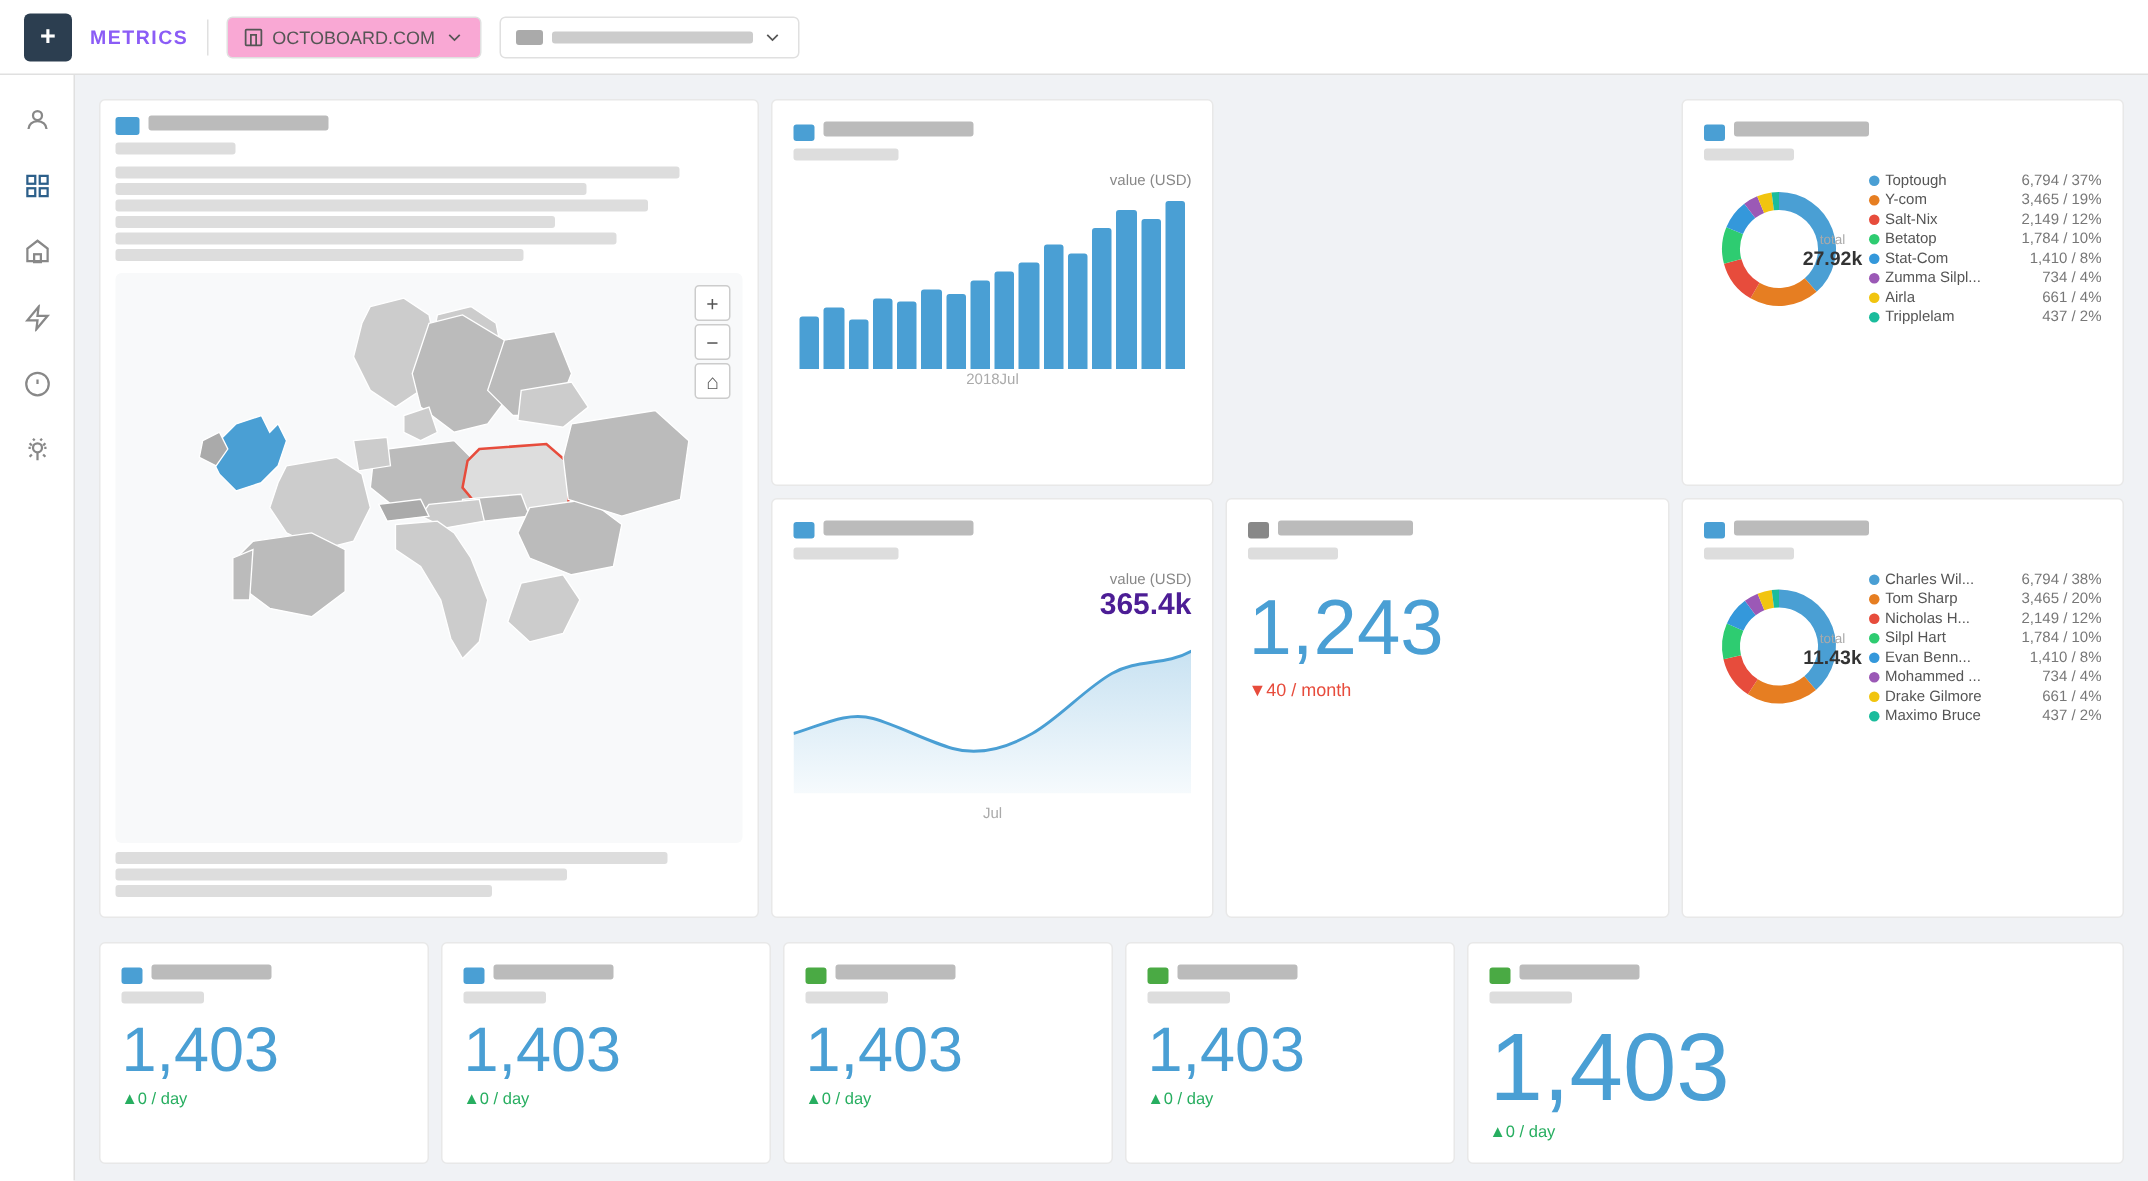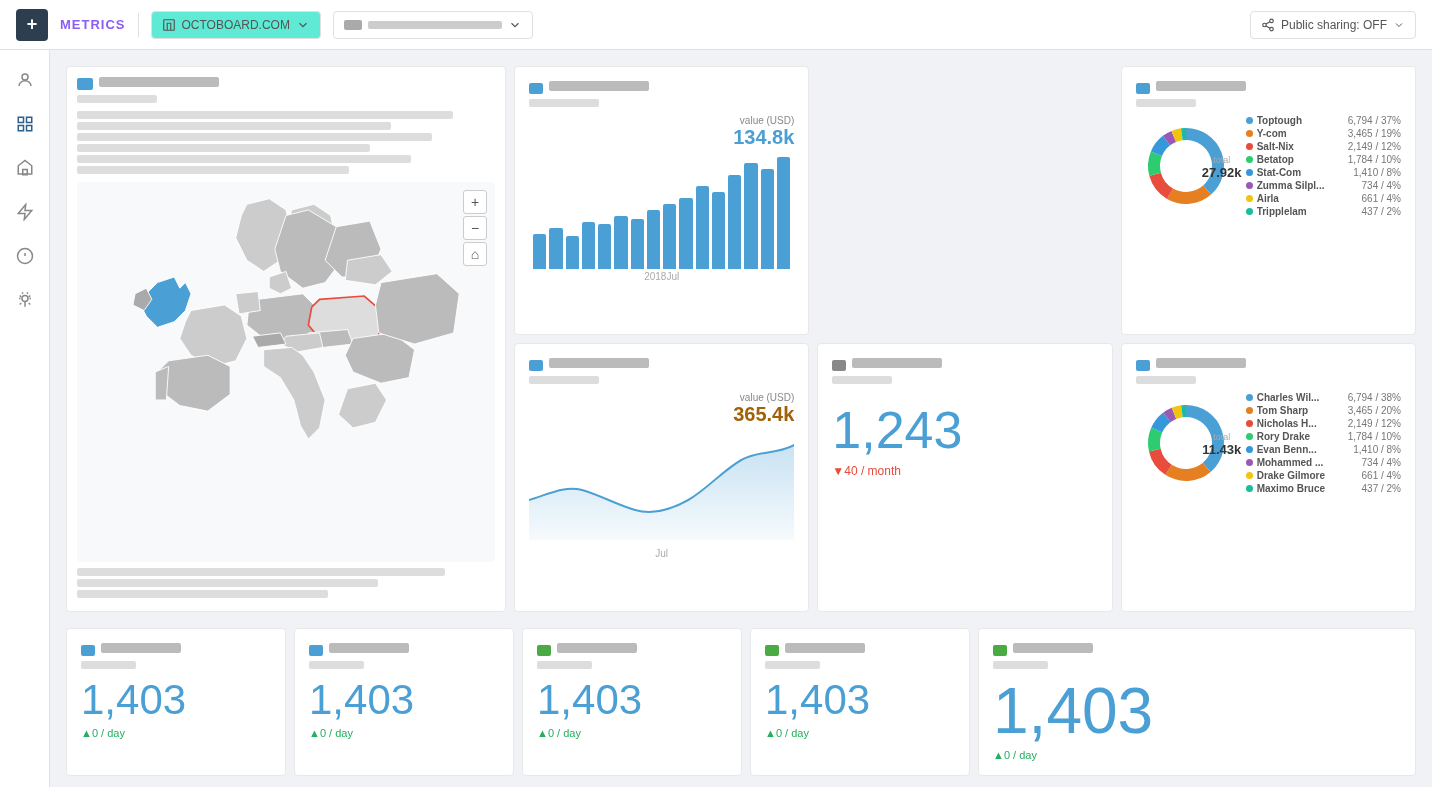--- a/index.html
+++ b/index.html
@@ -6,21 +6,21 @@
     body { font-family: -apple-system, BlinkMacSystemFont, 'Segoe UI', sans-serif; background: #f0f2f5; color: #333; font-size: 13px; }
 
     
     .top-nav {
       display: flex; align-items: center; background: #fff; border-bottom: 1px solid #e0e0e0;
       height: 50px; padding: 0 16px; gap: 12px; position: fixed; top: 0; left: 0; right: 0; z-index: 100;
     }
     .nav-logo { width: 32px; height: 32px; border-radius: 4px; background: #2c3e50; display: flex; align-items: center; justify-content: center; color: #fff; font-size: 18px; font-weight: bold; }
     .nav-metrics { font-weight: 700; font-size: 13px; color: #8b5cf6; letter-spacing: 1px; text-transform: uppercase; }
     .nav-divider { width: 1px; height: 24px; background: #e0e0e0; }
-    .nav-btn { display: flex; align-items: center; gap: 6px; padding: 6px 10px; border: 1px solid #e0e0e0; border-radius: 4px; cursor: pointer; font-size: 12px; color: #555; background: #5eead4; }
+    .nav-btn { display: flex; align-items: center; gap: 6px; padding: 6px 10px; border: 1px solid #e0e0e0; border-radius: 4px; cursor: pointer; font-size: 12px; color: #555; background: #f9a8d4; }
     .nav-btn svg { width: 14px; height: 14px; }
     .nav-dropdown { display: flex; align-items: center; gap: 6px; padding: 6px 10px; border: 1px solid #e0e0e0; border-radius: 4px; cursor: pointer; background: #fff; font-size: 12px; color: #555; min-width: 160px; }
     .nav-spacer { flex: 1; }
     .public-sharing { display: flex; align-items: center; gap: 6px; font-size: 12px; color: #555; cursor: pointer; border: 1px solid #e0e0e0; border-radius: 4px; padding: 6px 10px; }
 
     
     .sidebar {
       position: fixed; top: 50px; left: 0; width: 50px; bottom: 0;
       background: #fff; border-right: 1px solid #e0e0e0;
       display: flex; flex-direction: column; align-items: center; padding: 12px 0; gap: 8px; z-index: 90;
@@ -87,21 +87,21 @@
 
     
     .donut-section { display: flex; align-items: center; gap: 10px; }
     .donut-wrapper { position: relative; flex-shrink: 0; }
     .donut-center { position: absolute; top: 50%; left: 50%; transform: translate(-50%, -50%); text-align: center; margin-left: 36px; }
     .donut-total-label { font-size: 9px; color: #aaa; }
     .donut-total-value { font-size: 13px; font-weight: 700; color: #333; }
     .donut-legend { flex: 1; font-size: 10px; }
     .donut-legend-item { display: flex; align-items: center; gap: 4px; margin-bottom: 2px; color: #555; }
     .donut-dot { width: 7px; height: 7px; border-radius: 50%; flex-shrink: 0; }
-    .donut-legend-label { flex: 1; overflow: hidden; text-overflow: ellipsis; white-space: nowrap; max-width: 70px; font-weight: bold; }
+    .donut-legend-label { flex: 1; overflow: hidden; text-overflow: ellipsis; white-space: nowrap; max-width: 70px; }
     .donut-legend-value { color: #777; margin-left: auto; white-space: nowrap; }
 
     
     .blurred-header { height: 10px; background: #bbb; border-radius: 2px; width: 120px; margin-bottom: 4px; }
     .blurred-sub { height: 8px; background: #ddd; border-radius: 2px; width: 80px; }
 
     
     .europe-map { width: 100%; height: 100%; }
   </style>
 </head>
@@ -122,33 +122,20 @@
       </svg>
   </div>
   <div class="nav-dropdown" style="min-width:200px;">
     <span style="width:18px;height:10px;background:#aaa;border-radius:2px;display:inline-block;"></span>
     <span style="flex:1;height:8px;background:#ccc;border-radius:2px;"></span>
     <svg viewBox="0 0 24 24" fill="none" stroke="currentColor" stroke-width="2" style="width:14px;height:14px;">
         <polyline points="6 9 12 15 18 9"></polyline>
       </svg>
   </div>
   <div class="nav-spacer"></div>
-  <div class="public-sharing">
-    <svg viewBox="0 0 24 24" fill="none" stroke="currentColor" stroke-width="2" style="width:14px;height:14px;">
-        <circle cx="18" cy="5" r="3"></circle>
-        <circle cx="6" cy="12" r="3"></circle>
-        <circle cx="18" cy="19" r="3"></circle>
-        <line x1="8.59" y1="13.51" x2="15.42" y2="17.49"></line>
-        <line x1="15.41" y1="6.51" x2="8.59" y2="10.49"></line>
-      </svg>
-    <span>Public sharing: OFF</span>
-    <svg viewBox="0 0 24 24" fill="none" stroke="currentColor" stroke-width="2" style="width:12px;height:12px;">
-        <polyline points="6 9 12 15 18 9"></polyline>
-      </svg>
-  </div>
 </nav>
 
 <aside class="sidebar">
   <div class="sidebar-item">
     <svg viewBox="0 0 24 24" fill="none" stroke="currentColor" stroke-width="2">
         <circle cx="12" cy="8" r="4"></circle>
         <path d="M4 20c0-4 3.6-7 8-7s8 3 8 7"></path>
       </svg>
   </div>
   <div class="sidebar-item active">
@@ -272,23 +259,20 @@
 
     <div class="card card-bar">
       <div class="card-header">
         <div style="display:flex;align-items:center;gap:6px;margin-bottom:4px;">
           <div style="width:14px;height:11px;background:#4a9fd4;border-radius:2px;"></div>
           <div class="blurred-header" style="width:100px;"></div>
         </div>
         <div class="blurred-sub" style="width:70px;"></div>
       </div>
       <div style="text-align:right;font-size:10px;color:#888;">value (USD)</div>
-      <div style="text-align:right;">
-        <span style="font-size:20px;font-weight:700;color:#4a9fd4;">134.8k</span>
-      </div>
       <div class="bar-chart" id="bar-chart">
           <div class="bar" style="height: 31.5789%;"></div>
           <div class="bar" style="height: 36.8421%;"></div>
           <div class="bar" style="height: 29.4737%;"></div>
           <div class="bar" style="height: 42.1053%;"></div>
           <div class="bar" style="height: 40%;"></div>
           <div class="bar" style="height: 47.3684%;"></div>
           <div class="bar" style="height: 44.2105%;"></div>
           <div class="bar" style="height: 52.6316%;"></div>
           <div class="bar" style="height: 57.8947%;"></div>
@@ -380,21 +364,21 @@
     <div class="card card-line">
       <div class="card-header">
         <div style="display:flex;align-items:center;gap:6px;margin-bottom:4px;">
           <div style="width:14px;height:11px;background:#4a9fd4;border-radius:2px;"></div>
           <div class="blurred-header" style="width:100px;"></div>
         </div>
         <div class="blurred-sub" style="width:70px;"></div>
       </div>
       <div style="text-align:right;font-size:10px;color:#888;">value (USD)</div>
       <div style="text-align:right;">
-        <span style="font-size:20px;font-weight:700;color:#a16207;">365.4k</span>
+        <span style="font-size:20px;font-weight:700;color:#4c1d95;">365.4k</span>
       </div>
       <div style="height:120px;padding:4px 0;">
         <svg width="100%" height="110" viewBox="0 0 300 110" preserveAspectRatio="none">
           <defs>
             <linearGradient id="lineGrad" x1="0" y1="0" x2="0" y2="1">
               <stop offset="0%" stop-color="#4a9fd4" stop-opacity="0.3"></stop>
               <stop offset="100%" stop-color="#4a9fd4" stop-opacity="0.05"></stop>
             </linearGradient>
           </defs>
           <path d="M0,70 C20,65 40,55 60,60 C80,65 100,75 120,80 C140,85 160,80 180,70 C200,60 220,40 240,30 C260,20 280,25 300,15" fill="none" stroke="#4a9fd4" stroke-width="2"></path>
@@ -455,21 +439,21 @@
       <span class="donut-legend-label">Tom Sharp</span>
       <span class="donut-legend-value">3,465 / 20%</span>
     </div>
             <div class="donut-legend-item">
       <div class="donut-dot" style="background:#e74c3c;"></div>
       <span class="donut-legend-label">Nicholas H...</span>
       <span class="donut-legend-value">2,149 / 12%</span>
     </div>
             <div class="donut-legend-item">
       <div class="donut-dot" style="background:#2ecc71;"></div>
-      <span class="donut-legend-label">Rory Drake</span>
+      <span class="donut-legend-label">Silpl Hart</span>
       <span class="donut-legend-value">1,784 / 10%</span>
     </div>
             <div class="donut-legend-item">
       <div class="donut-dot" style="background:#3498db;"></div>
       <span class="donut-legend-label">Evan Benn...</span>
       <span class="donut-legend-value">1,410 / 8%</span>
     </div>
             <div class="donut-legend-item">
       <div class="donut-dot" style="background:#9b59b6;"></div>
       <span class="donut-legend-label">Mohammed ...</span>

